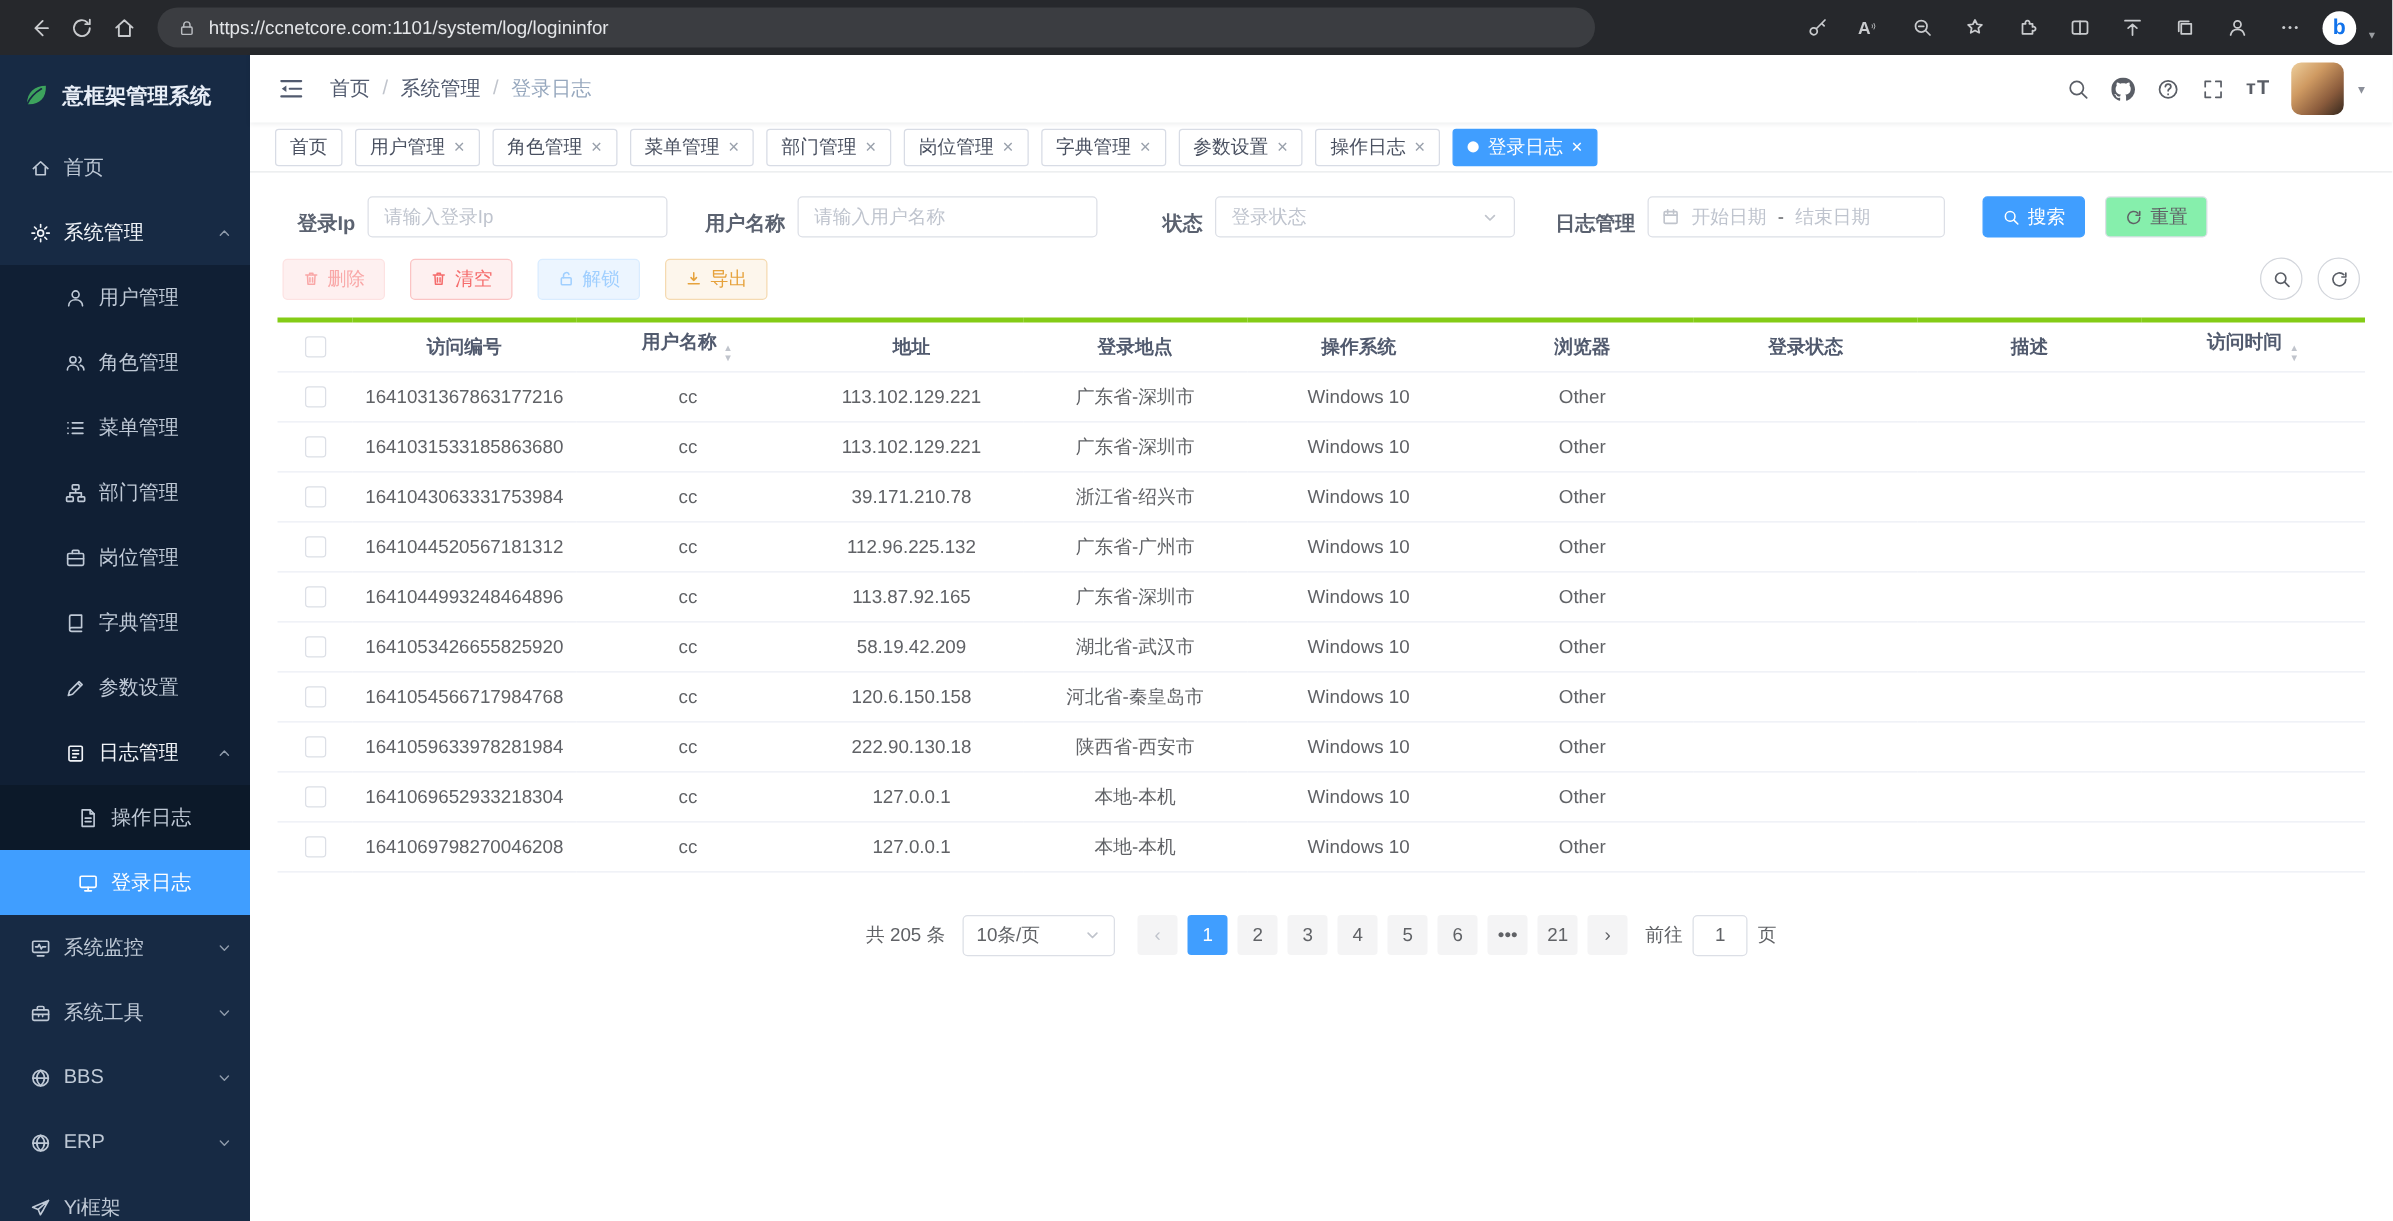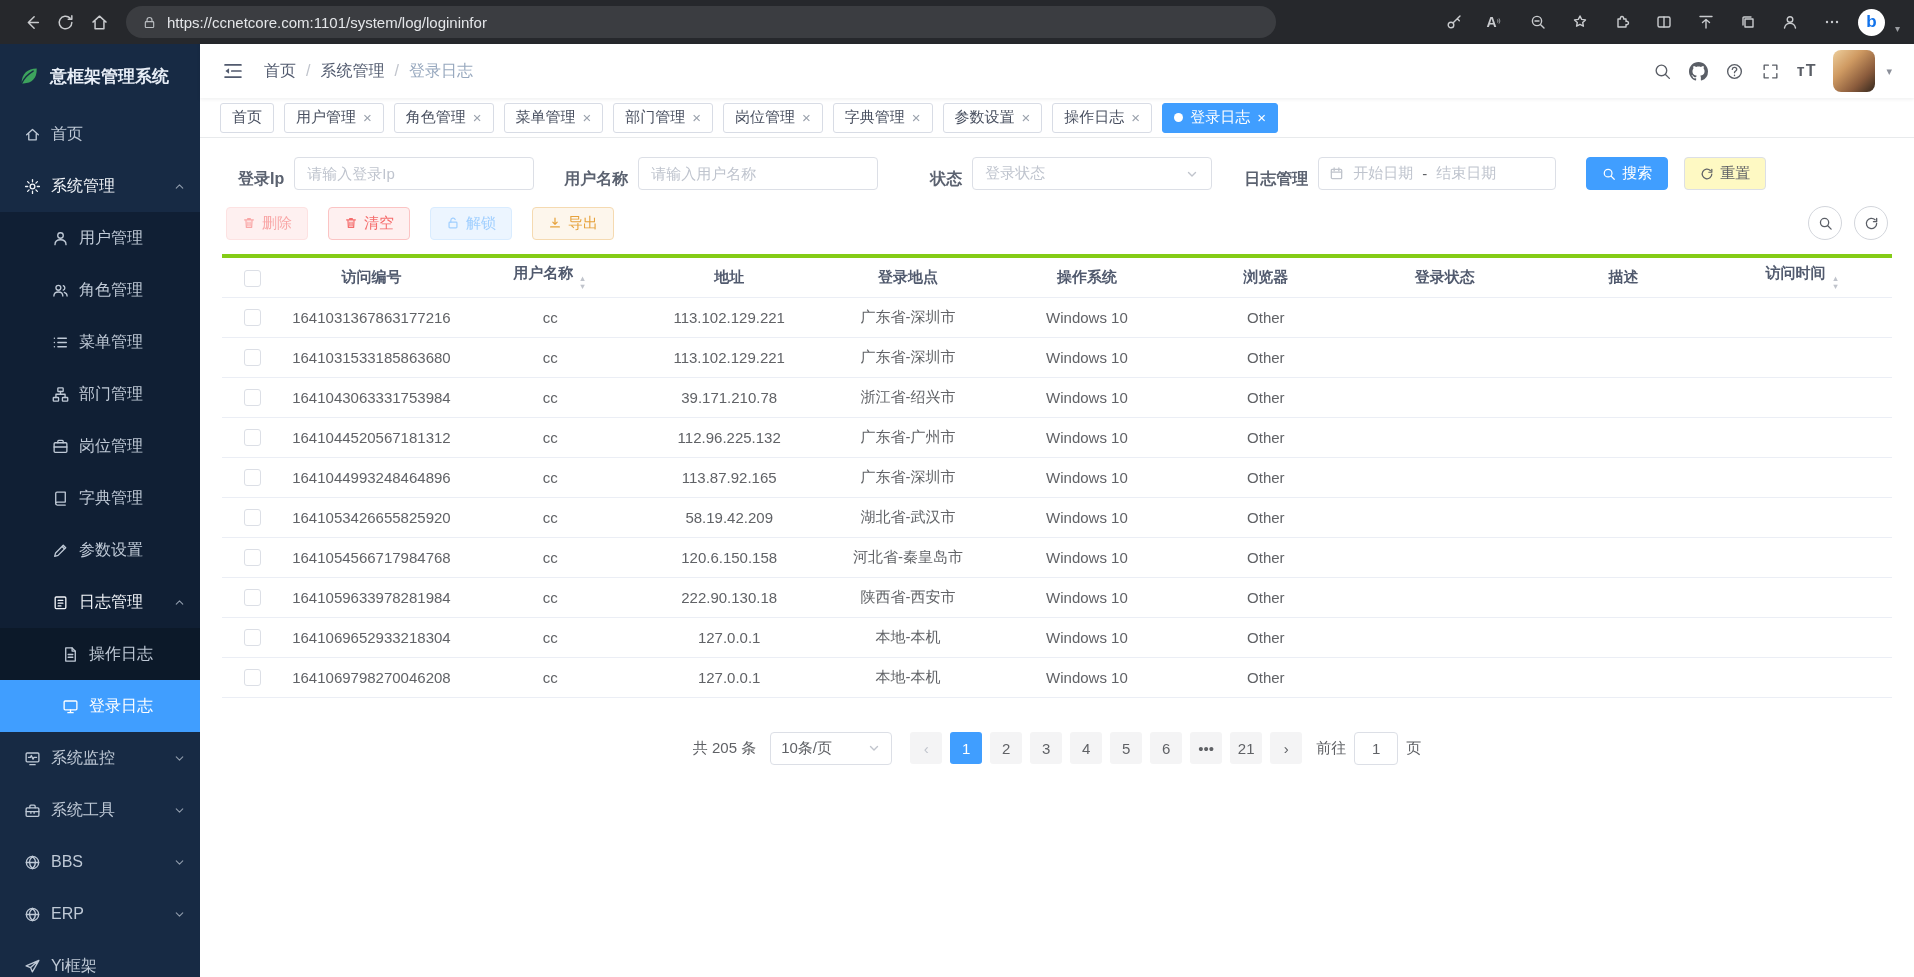--- a/index.html
+++ b/index.html
@@ -75,21 +75,21 @@
 .select{justify-content:space-between}
 .select .car,.pg-size .car{width:14px;height:14px;color:#c0c4cc;flex-shrink:0}
 .daterange{gap:9px;padding:0 10px}
 .daterange .cal{width:15px;height:15px;color:#c0c4cc;flex-shrink:0}
 .daterange .sep2{color:#606266}
 .ml4{margin-left:4px}.ml10{margin-left:10px}.ml16{margin-left:16px}.ml20{margin-left:20px}
 .ml30{margin-left:30px}.ml32{margin-left:32px}.ml52{margin-left:52px}
 .btn{height:33px;display:inline-flex;align-items:center;gap:6px;padding:0 15px;border-radius:4px;font-size:15px;border:1px solid transparent;cursor:pointer;white-space:nowrap}
 .btn svg{width:14px;height:14px}
 .btn-search{background:#409eff;border-color:#409eff;color:#fff}
-.btn-reset{background:#fef9c3;border-color:#dcdfe6;color:#606266}
+.btn-reset{background:#86efac;border-color:#dcdfe6;color:#606266}
 .btn-danger-dis{background:#fef0f0;border-color:#fde2e2;color:#f9a7a7;cursor:not-allowed}
 .btn-danger{background:#fef0f0;border-color:#fbc4c4;color:#f56c6c}
 .btn-primary-dis{background:#ecf5ff;border-color:#d9ecff;color:#a0cfff;cursor:not-allowed}
 .btn-warning{background:#fdf6ec;border-color:#f5dab1;color:#e6a23c}
 .toolbar{display:flex;align-items:center;margin-top:16px}
 .tool-right{margin-left:auto;display:flex;gap:12px;margin-right:4px}
 .circle-btn{width:34px;height:34px;border:1px solid #d3d6dc;border-radius:50%;display:flex;align-items:center;justify-content:center;color:#5a5e66;background:#fff;cursor:pointer}
 .circle-btn svg{width:15px;height:15px}
 
 

